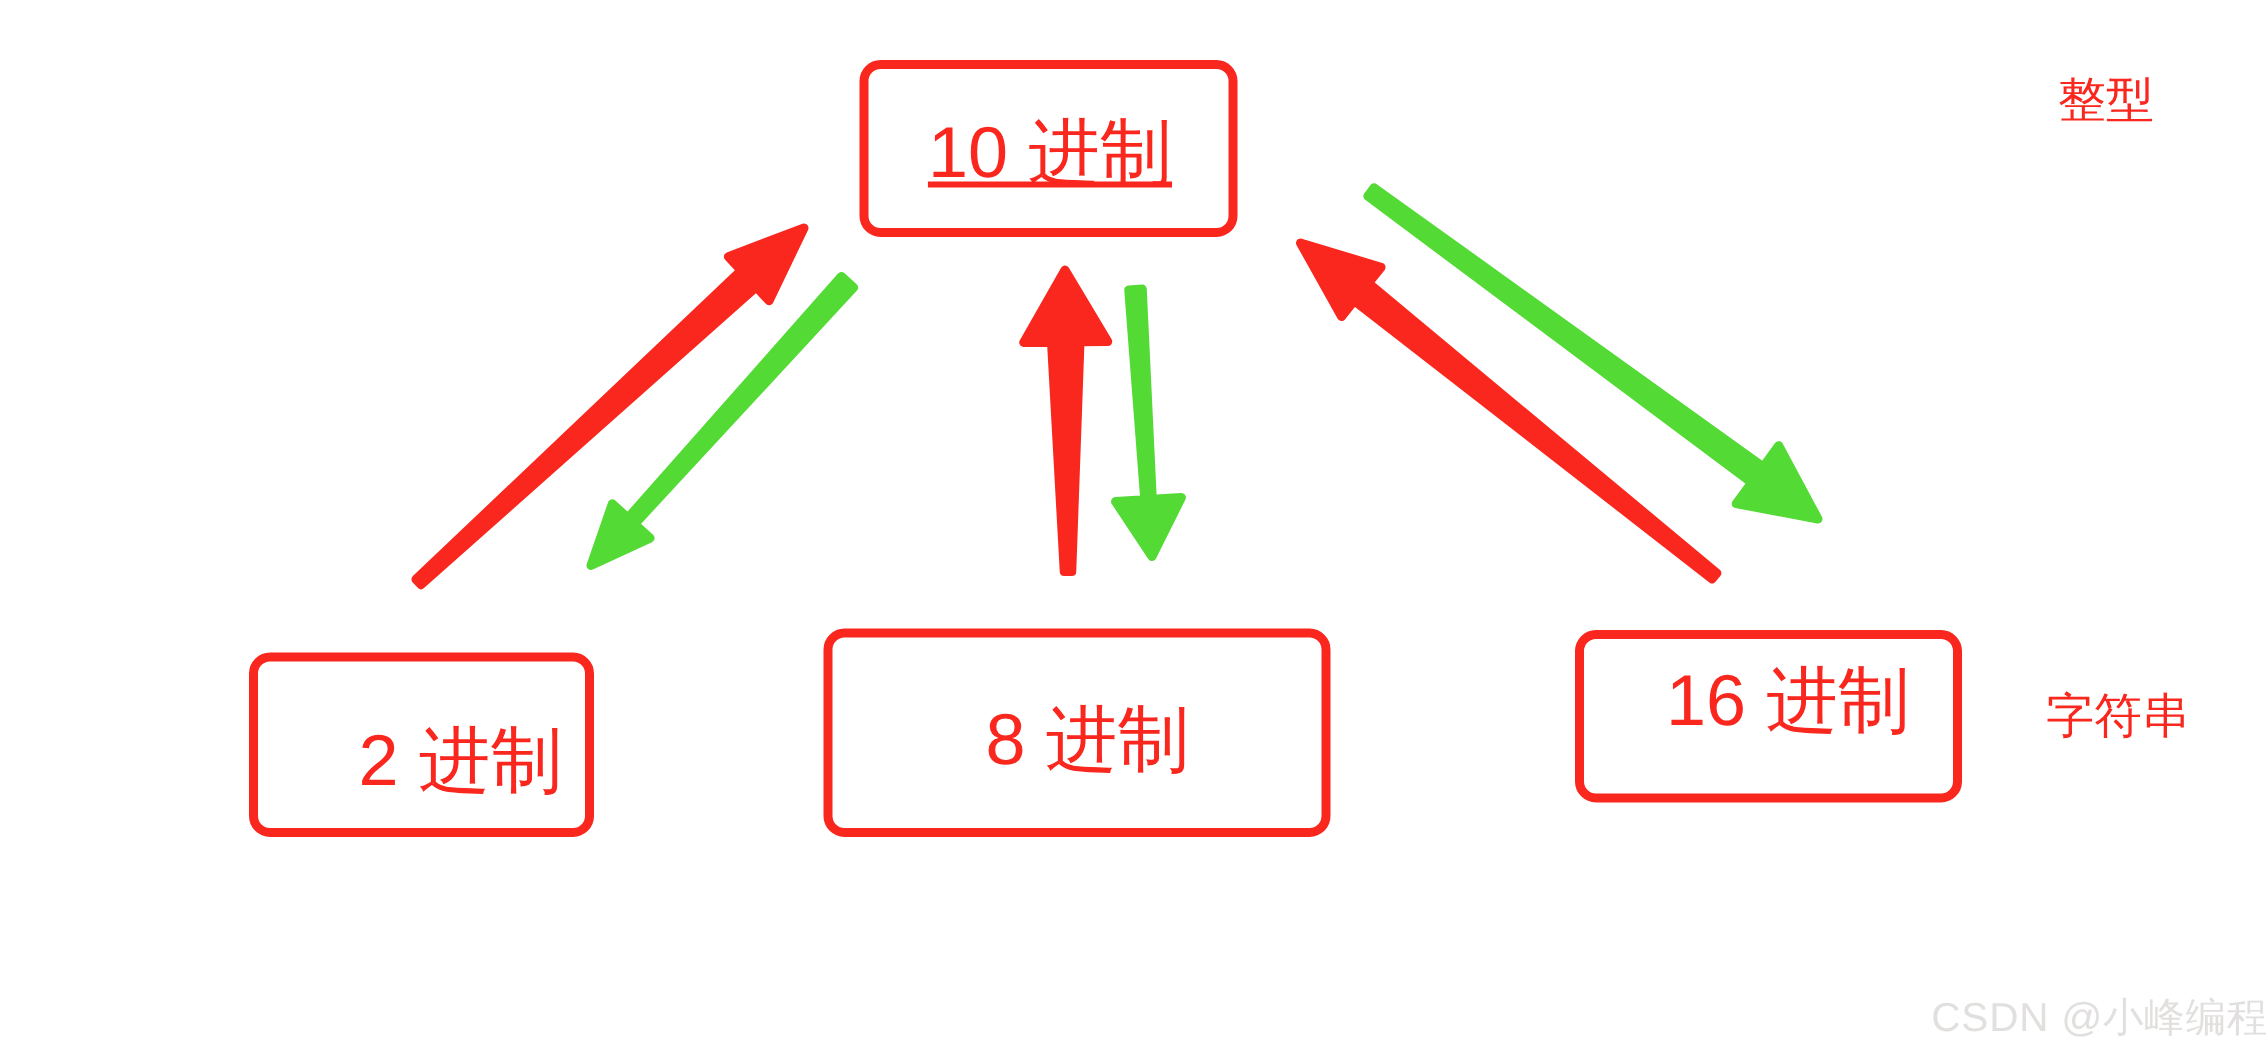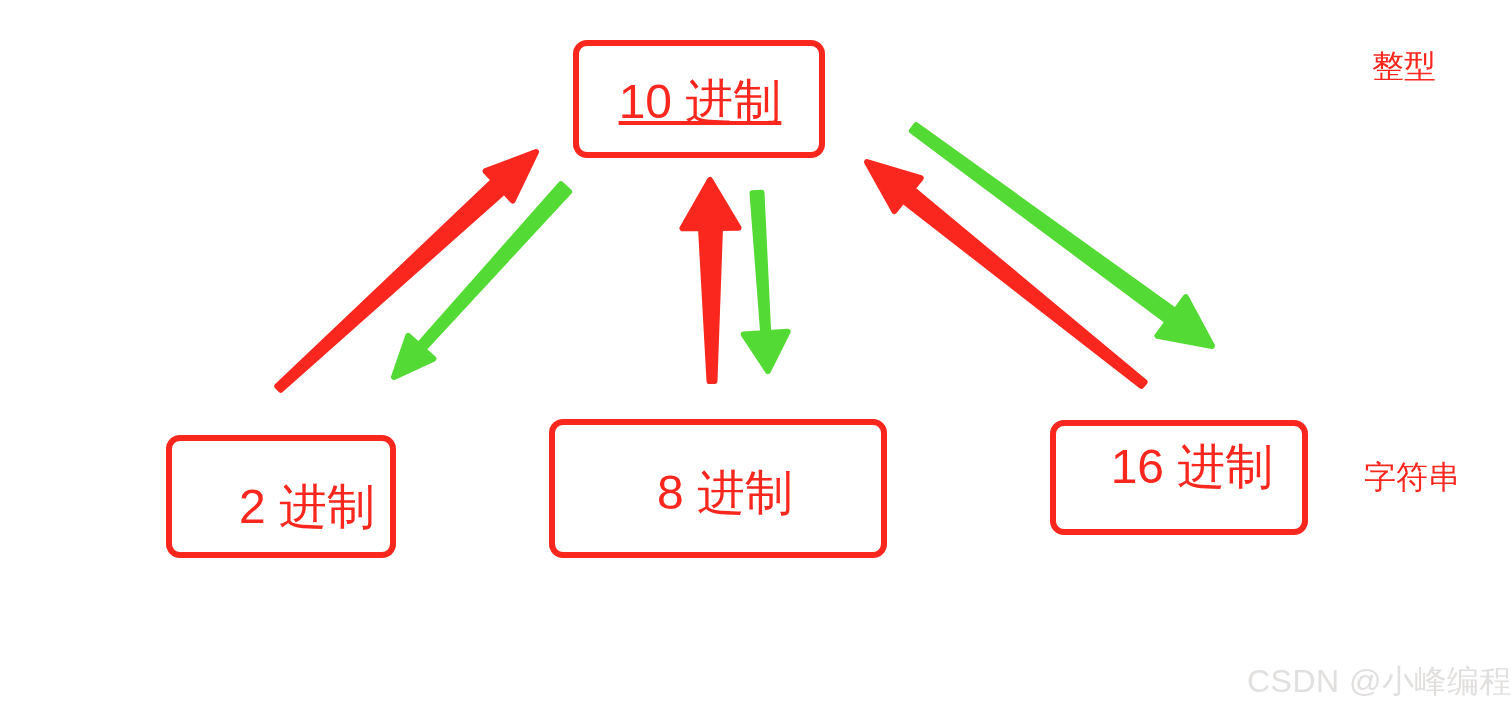--- a/index.html
+++ b/index.html
@@ -40,21 +40,21 @@
     color:var(--red);
     font-size:32px;
     line-height:1;
     white-space:nowrap;
   }
   #label-integer{left:1372px;top:50px;}
   #label-string{left:1351px;top:461px;margin-left:13px;}
   #watermark{
     position:absolute;
     right:0px;top:660px;
-    font-size:32px;
+    font-size:27px;
     color:var(--wm);
     letter-spacing:0.5px;
     white-space:nowrap;
     text-shadow:1px 1px 1px rgba(255,255,255,0.9);
   }
 </style>
 </head>
 <body>
 
 <div id="canvas">

